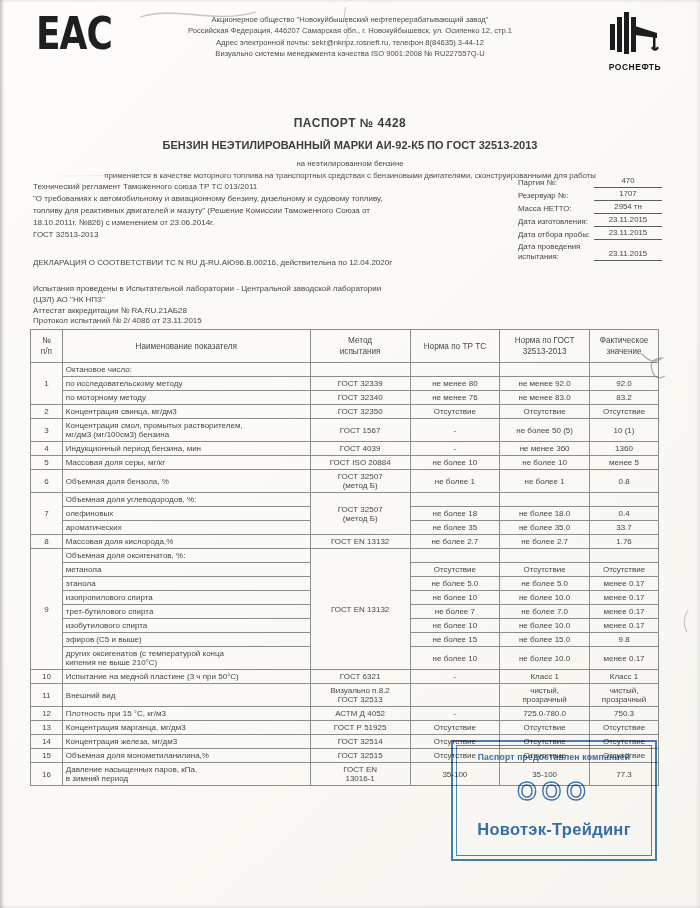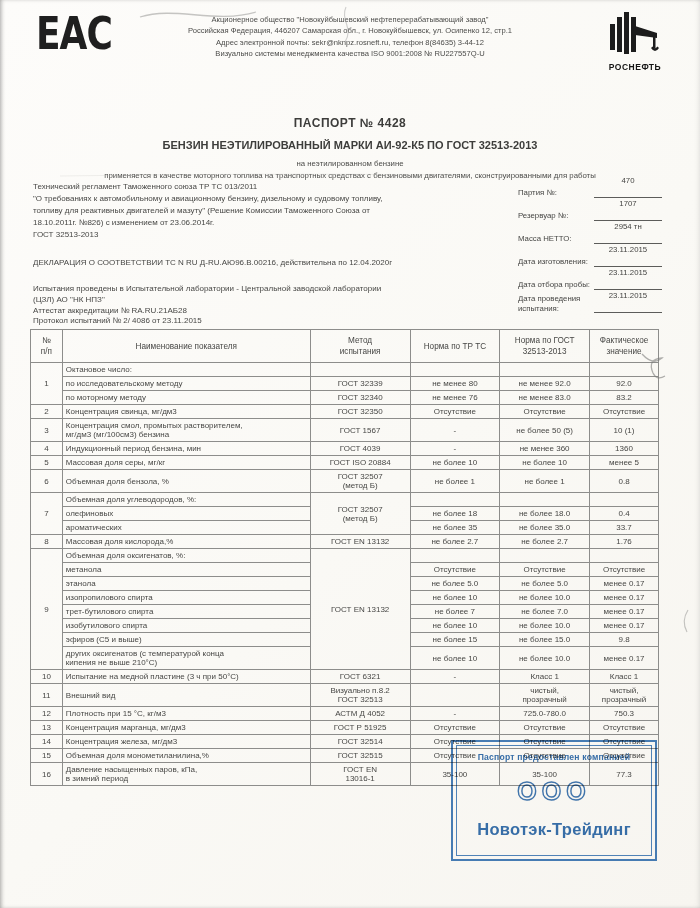--- a/index.html
+++ b/index.html
@@ -22,21 +22,21 @@
   .titleblock{position:absolute;left:0;right:0;top:116px;text-align:center;}
   .t-passport{font-size:12px;font-weight:bold;letter-spacing:.5px;color:#3d3d3b;}
   .t-product{font-size:11px;font-weight:bold;margin-top:9px;color:#3d3d3b;}
   .t-sub{font-size:7.8px;margin-top:7px;line-height:1.5;color:#4c4c4a;}
   
   .regblock{position:absolute;left:33px;top:181px;width:430px;font-size:8px;line-height:1.5;color:#474745;}
   
   .infoblock{position:absolute;left:486px;top:177px;width:176px;font-size:7.8px;}
   .inforow{display:flex;align-items:flex-end;margin-bottom:2.5px;margin-left:32px;}
   .inforow .lbl{width:76px;flex:none;line-height:1.2;}
-  .inforow .val{flex:1;text-align:center;border-bottom:1px solid #5c5c5a;padding-bottom:11px;line-height:1.1;}
+  .inforow .val{flex:1;text-align:center;border-bottom:1px solid #5c5c5a;padding-bottom:1px;line-height:1.1;}
   
   .declaration{position:absolute;left:33px;top:258px;font-size:8px;color:#474745;}
   .labblock{position:absolute;left:33px;top:284px;font-size:8px;line-height:1.35;color:#474745;}
   
   table.results{position:absolute;left:30px;top:329px;width:629px;border-collapse:collapse;
     font-size:8px;color:#474745;}
   table.results th,table.results td{border:1px solid #8d8d8b;padding:2px 3px;
     white-space:pre-line;vertical-align:middle;background:transparent;}
   table.results th{font-weight:normal;font-size:8.2px;padding:5px 2px;text-align:center;line-height:1.35;}
   td.c-num{text-align:center;width:27px;}

